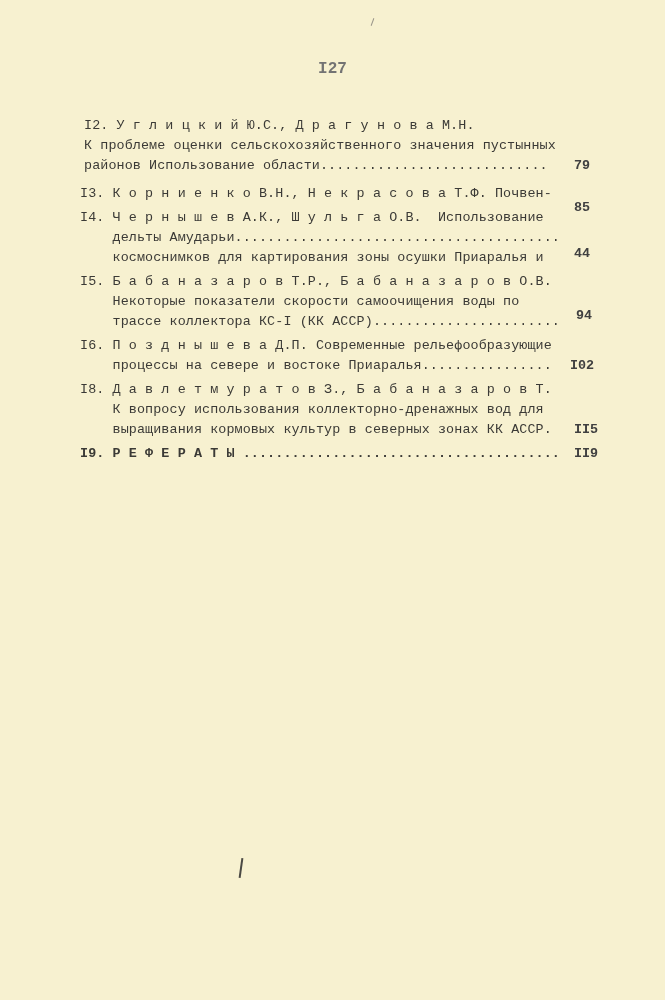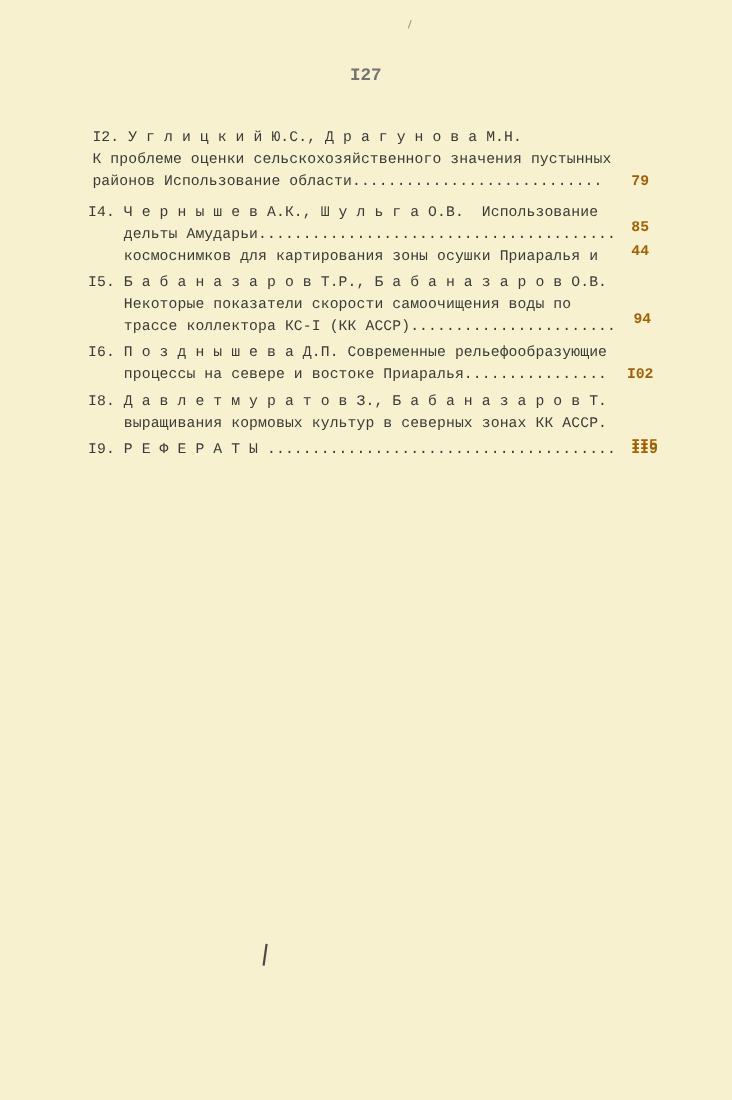--- a/index.html
+++ b/index.html
@@ -15,21 +15,21 @@
     position: absolute; top: 60px; left: 0; width: 100%;
     text-align: center; font-size: 16px; font-weight: bold; color: #737373;
   }
   .toc { position: absolute; top: 116px; left: 84px; width: 492px; }
   .entry { position: relative; margin-bottom: 4px; }
   .line {
     font-size: 13.4px; line-height: 20px; white-space: pre; letter-spacing: 0.1px;
   }
   .page-ref {
     position: absolute; right: -28px; font-size: 13.4px; line-height: 20px;
-    font-weight: bold; color: #a16207;
+    font-weight: bold; color: #404040;
   }
   .bottom-mark {
     position: absolute; top: 858px; left: 240px;
     width: 2px; height: 20px; background: #4a4943;
     transform: rotate(8deg);
   }
   .top-mark {
     position: absolute; top: 18px; left: 372px; width: 1px; height: 8px;
     background: #9a968a; transform: rotate(20deg);
   }
@@ -44,20 +44,21 @@
 <div class="toc">
 
   <div class="entry">
     <div class="line">I2. У г л и ц к и й Ю.С., Д р а г у н о в а М.Н.</div>
     <div class="line">К проблеме оценки сельскохозяйственного значения пустынных</div>
     <div class="line">районов Использование области............................</div>
     <span class="page-ref" style="top:40px;right:-14px;">79</span>
   </div>
 
   <div class="entry" style="margin-top:8px;">
+    <div class="line" style="margin-left:-4px;">I3. К о р н и е н к о В.Н., Н е к р а с о в а Т.Ф. Почвен-</div>
     <span class="page-ref" style="top:14px;right:-14px;">85</span>
   </div>
 
   <div class="entry">
     <div class="line" style="margin-left:-4px;">I4. Ч е р н ы ш е в А.К., Ш у л ь г а О.В.  Использование</div>
     <div class="line" style="margin-left:-4px;">    дельты Амударьи........................................</div>
     <div class="line" style="margin-left:-4px;">    космоснимков для картирования зоны осушки Приаралья и</div>
     <span class="page-ref" style="top:36px;right:-14px;">44</span>
   </div>
 
@@ -70,24 +71,25 @@
 
   <div class="entry">
     <div class="line" style="margin-left:-4px;">I6. П о з д н ы ш е в а Д.П. Современные рельефообразующие</div>
     <div class="line" style="margin-left:-4px;">    процессы на севере и востоке Приаралья................</div>
     <span class="page-ref" style="top:20px;right:-18px;">I02</span>
   </div>
 
 
   <div class="entry">
     <div class="line" style="margin-left:-4px;">I8. Д а в л е т м у р а т о в З., Б а б а н а з а р о в Т.</div>
+    <div class="line" style="margin-left:-4px;">    К вопросу использования коллекторно-дренажных вод для</div>
     <div class="line" style="margin-left:-4px;">    выращивания кормовых культур в северных зонах КК АССР.</div>
     <span class="page-ref" style="top:40px;right:-22px;">II5</span>
   </div>
 
   <div class="entry">
-    <div class="line" style="margin-left:-4px;">I9. Р Е Ф Е Р А Т Ы .......................................</div>
+    <div class="line" style="margin-left:-4px;font-weight:bold;">I9. Р Е Ф Е Р А Т Ы .......................................</div>
     <span class="page-ref" style="top:0px;right:-22px;">II9</span>
   </div>
 
 </div>
 
 <div class="bottom-mark"></div>
 
 </body></html>

